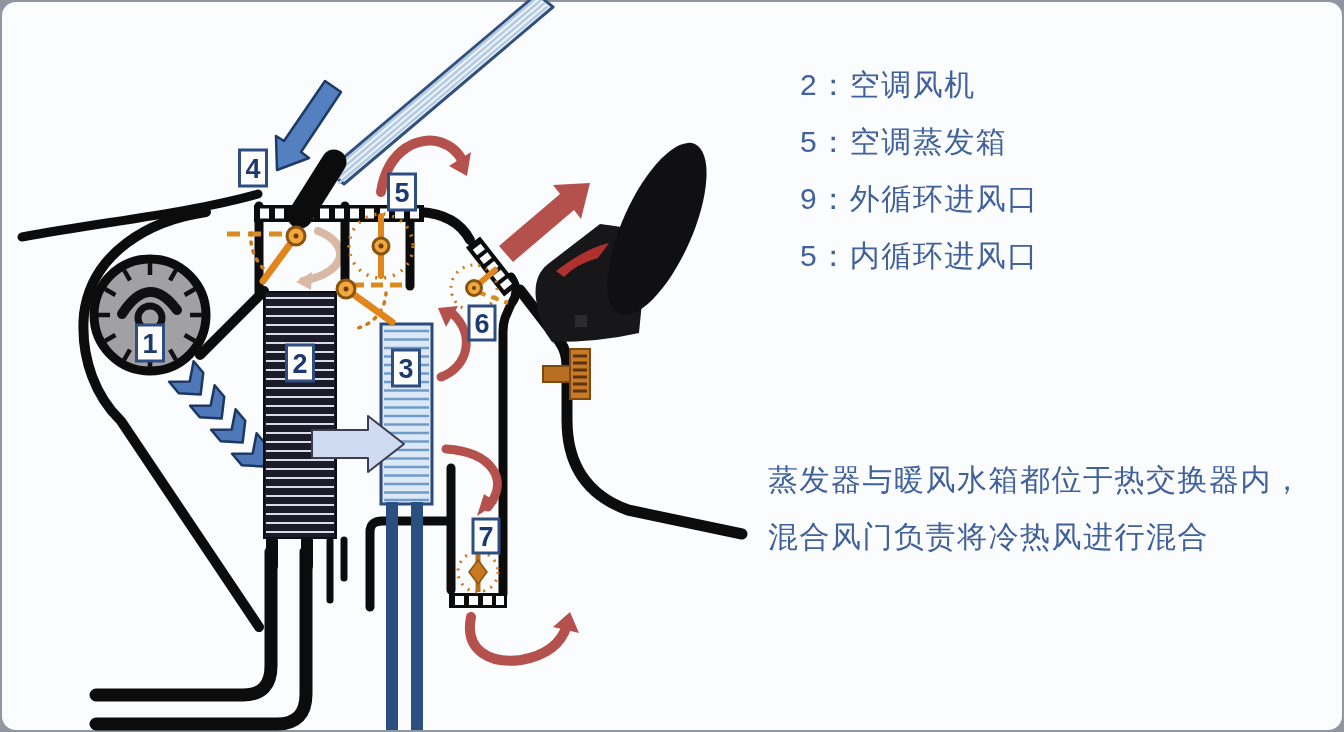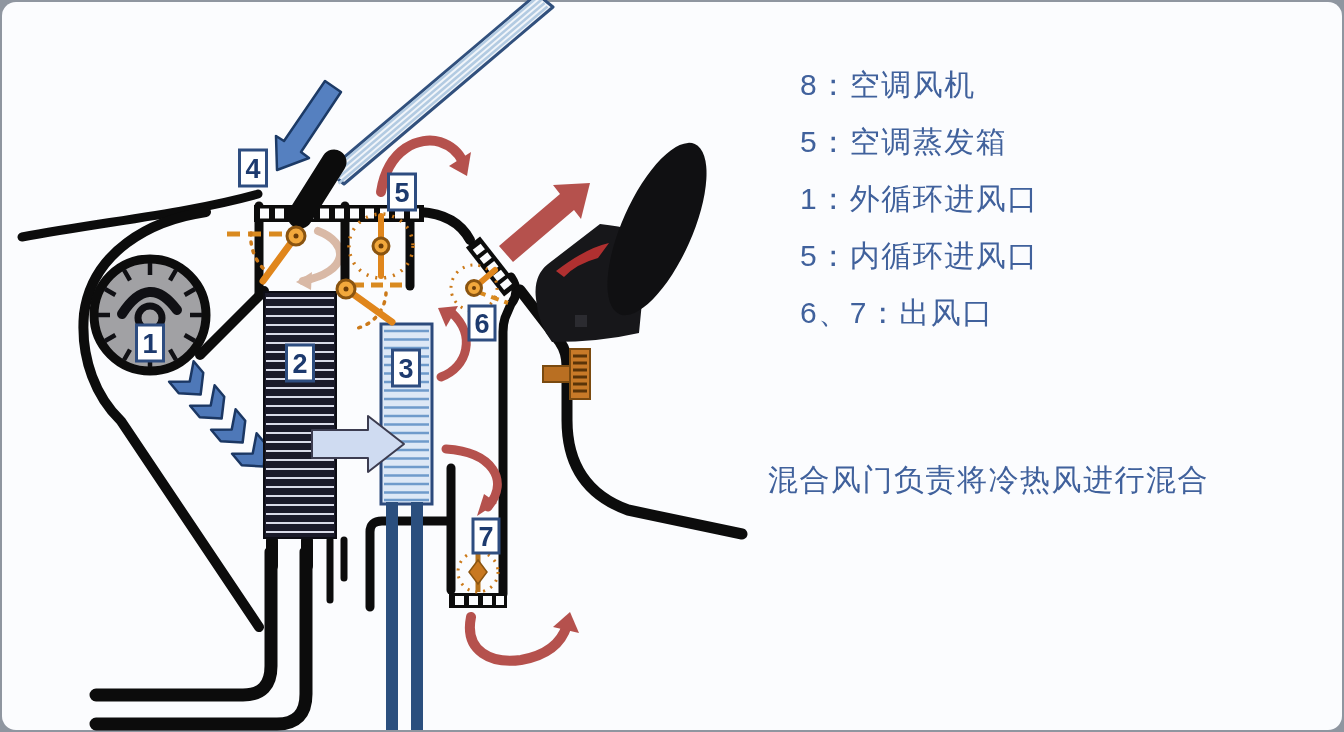--- a/index.html
+++ b/index.html
@@ -246,23 +246,23 @@
         <text x="482" y="333">6</text>
       </g>
       <g>
         <rect x="473" y="519" width="26" height="34" fill="#ffffff" stroke="#2e4d80" stroke-width="3"></rect>
         <text x="486" y="546">7</text>
       </g>
     </g>
   </svg>
 
   <div class="legend">
-    <div class="legend-item">8：空调风机</div>
+    <div class="legend-item">2：空调风机</div>
     <div class="legend-item">5：空调蒸发箱</div>
-    <div class="legend-item">1：外循环进风口</div>
+    <div class="legend-item">9：外循环进风口</div>
     <div class="legend-item">5：内循环进风口</div>
-    <div class="legend-item">6、7：出风口</div>
   </div>
 
   <div class="note">
+    <div>蒸发器与暖风水箱都位于热交换器内，</div>
     <div>混合风门负责将冷热风进行混合</div>
   </div>
 </div>
 
 </body></html>

